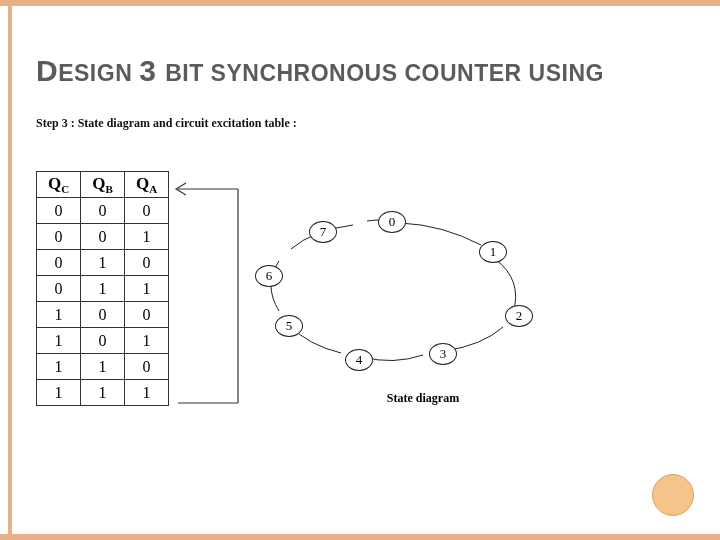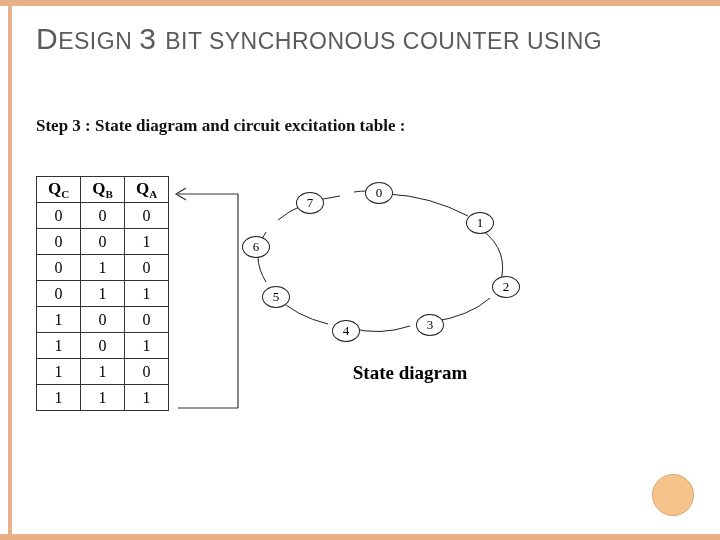--- a/index.html
+++ b/index.html
@@ -10,33 +10,34 @@
     border-bottom: 6px solid #e8b087;
   }
   .left-stripe {
     position: absolute; left: 8px; top: 0; width: 4px; height: 100%;
     background: #e8b087;
   }
   .title {
     padding: 16px 28px 6px 36px;
     color: #5b5b5b;
     font-size: 23px;
-    font-weight: 400;
+    font-weight: 700;
     letter-spacing: 0.5px;
+    margin-top: 32px;
   }
   .title .cap { font-size: 30px; }
   .content {
     position: absolute; left: 36px; right: 20px; top: 110px;
   }
   .step {
     font-family: "Times New Roman", serif;
-    font-size: 17px; font-weight: bold; color: #111;
+    font-size: 12px; font-weight: bold; color: #111;
     margin-bottom: 40px;
   }
-  .body-row { display: flex; gap: 31px; align-items: flex-start; }
+  .body-row { display: flex; gap: 44px; align-items: flex-end; }
   .table-wrap { position: relative; }
   table.state {
     border-collapse: collapse;
     font-family: "Times New Roman", serif;
     font-size: 16px;
   }
   table.state th, table.state td {
     border: 1px solid #333;
     width: 44px; height: 26px;
     text-align: center; vertical-align: middle;
@@ -52,21 +53,21 @@
   .node {
     position: absolute; width: 28px; height: 22px;
     border: 1px solid #222; border-radius: 50%;
     display: flex; align-items: center; justify-content: center;
     font-family: "Times New Roman", serif; font-size: 13px; background: #fff;
   }
   .ring-svg { position: absolute; left: 0; top: 0; width: 340px; height: 180px; pointer-events: none; }
   .ring-svg path { stroke: #222; stroke-width: 1; fill: none; }
   .caption {
     font-family: "Times New Roman", serif;
-    font-weight: bold; font-size: 19px;
+    font-weight: bold; font-size: 12px;
     text-align: center; margin-top: 6px; padding-left: 80px;
   }
   .corner-dot {
     position: absolute; right: 26px; bottom: 18px;
     width: 42px; height: 42px; border-radius: 50%;
     background: #f6c38a; border: 1px solid #d8a56a;
   }
 </style>
 </head>
 <body>

